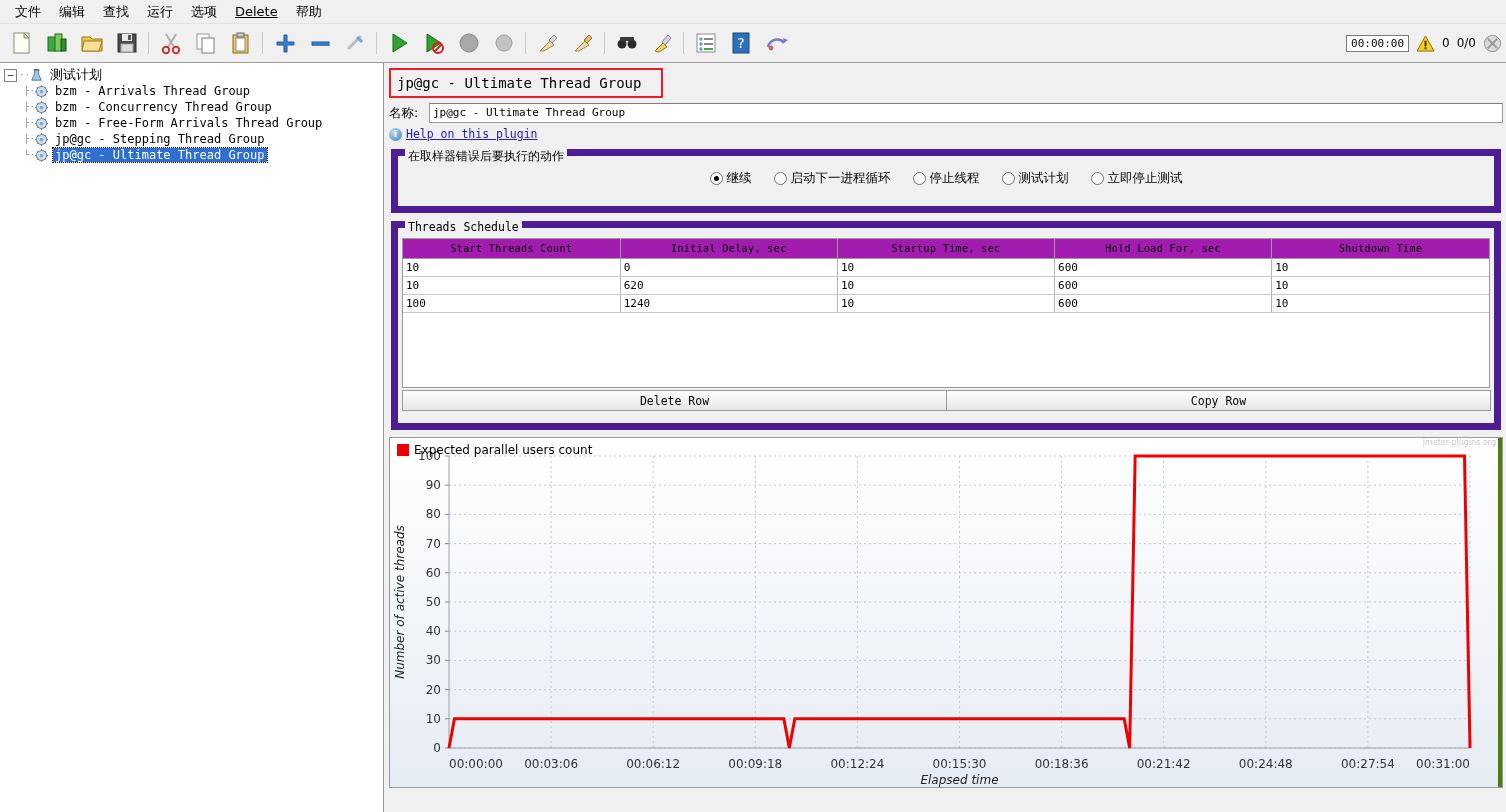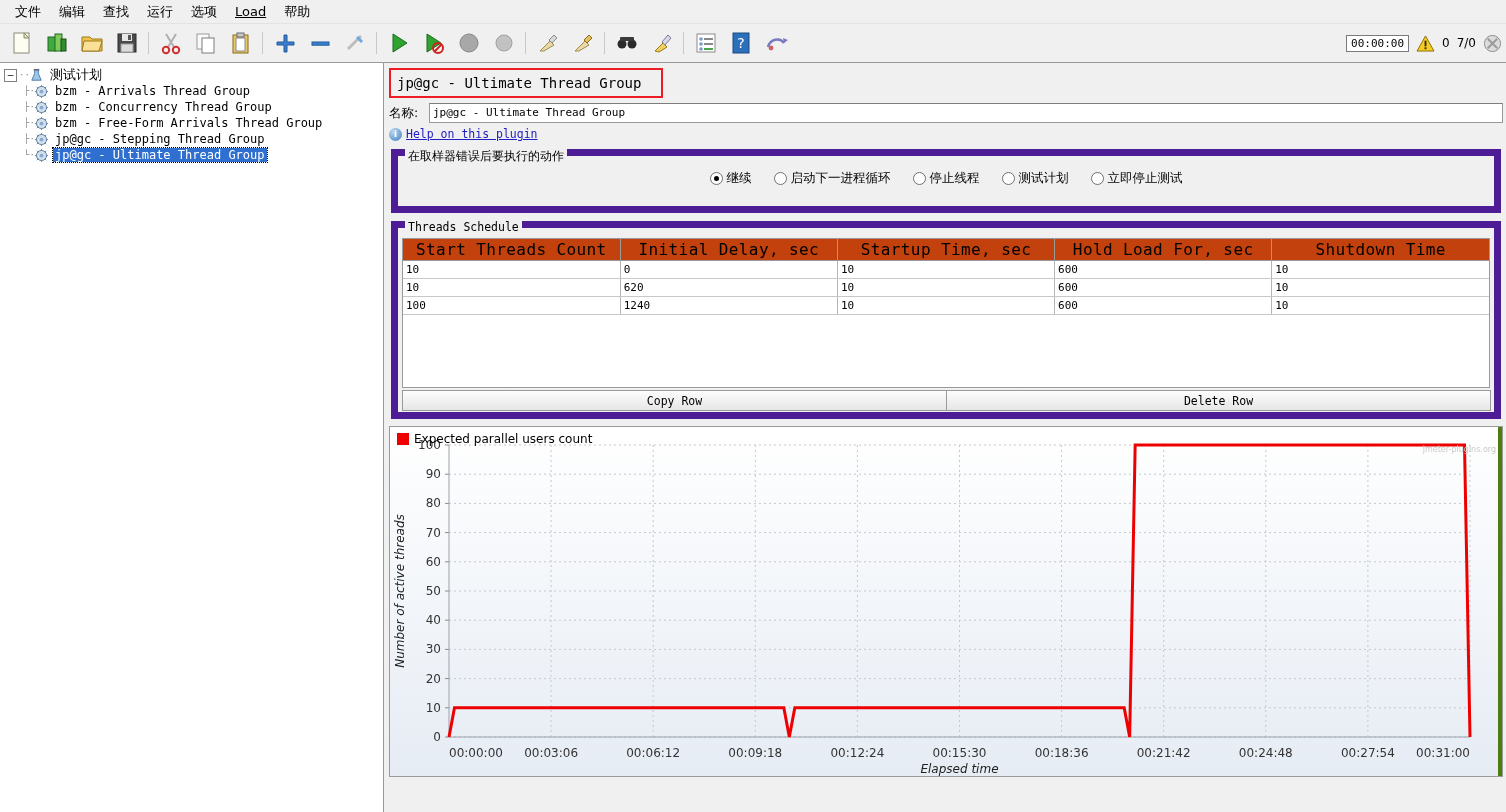--- a/index.html
+++ b/index.html
@@ -95,22 +95,22 @@
   .radio .dot{
     width:11px;height:11px;border-radius:50%;border:1px solid #707070;
     background:#fff;margin-right:4px;display:inline-flex;align-items:center;justify-content:center;
   }
   .radio .dot.on::after{content:"";width:5px;height:5px;border-radius:50%;background:#000;display:block;}
 
   
   .tblwrap{border:1px solid #9a9a9a;background:#fff;height:148px;overflow:hidden;}
   table.sched{border-collapse:collapse;width:100%;table-layout:fixed;}
   table.sched th{
-    background:#c2410c;border-right:1px solid #9a9a9a;border-bottom:1px solid #9a9a9a;
-    font-weight:normal;font-family:"DejaVu Sans Mono", monospace;font-size:16px;
+    background:#a21caf;border-right:1px solid #9a9a9a;border-bottom:1px solid #9a9a9a;
+    font-weight:normal;font-family:"DejaVu Sans Mono", monospace;font-size:10px;
     height:17px;letter-spacing:.4px;
   }
   table.sched td{
     border-right:1px solid #b5b5b5;border-bottom:1px solid #c8c8c8;
     height:15px;font-family:"DejaVu Sans Mono", monospace;font-size:11px;
     padding-left:3px;background:#fff;
   }
   .btnrow{display:flex;margin-top:2px;}
   .rowbtn{
     flex:1;border:1px solid #9a9a9a;background:linear-gradient(#fdfdfd,#e6e6e6);
@@ -119,36 +119,36 @@
   }
 
   
   .chartbox{
     margin-top:7px;border:1px solid #9a9a9a;background:#4d7c0f;
     height:349px;position:relative;overflow:hidden;
   }
   .legend{position:absolute;left:7px;top:5px;display:flex;align-items:center;gap:5px;z-index:4;}
   .legend .swatch{width:12px;height:12px;background:#ee0000;display:block;}
   .legend .ltext{font-size:12px;font-family:"DejaVu Sans", sans-serif;}
-  .watermark{position:absolute;right:6px;top:18px;font-size:8px;color:#c9c9c9;
+  .watermark{position:absolute;right:6px;top:0;font-size:8px;color:#c9c9c9;
     font-family:"DejaVu Sans", sans-serif;z-index:4;}
   .chart-svg{position:absolute;left:0;top:0;}
 </style>
 </head>
 <body>
 
 <div class="app">
 
   <div class="menubar">
     <div class="menu-item">文件</div>
     <div class="menu-item">编辑</div>
     <div class="menu-item">查找</div>
     <div class="menu-item">运行</div>
     <div class="menu-item">选项</div>
-    <div class="menu-item"><u>Load</u></div>
+    <div class="menu-item"><u>Delete</u></div>
     <div class="menu-item">帮助</div>
   </div>
 
   <div class="toolbar">
     <div class="tb-btn">
       <svg width="24" height="24" viewBox="0 0 24 24">
           <rect x="4" y="2" width="15" height="20" fill="#fdfdf2" stroke="#8a8a7a"></rect>
           <path d="M14 2 L19 7 L14 7 Z" fill="#e8e49a" stroke="#8a8a7a"></path>
         </svg>
     </div>
@@ -288,21 +288,21 @@
     </div>
 
     <div class="tb-right">
       <div class="timerbox">00:00:00</div>
       <svg width="19" height="17" viewBox="0 0 20 18">
         <path d="M10 1 L19 17 L1 17 Z" fill="#f5cc24" stroke="#8a6a00" stroke-width="1"></path>
         <rect x="9" y="6" width="2" height="6" fill="#3a3000"></rect>
           <rect x="9" y="13" width="2" height="2" fill="#3a3000"></rect>
       </svg>
       <span class="warn-count">0</span>
-      <span class="err-count">7/0</span>
+      <span class="err-count">0/0</span>
       <svg width="19" height="19" viewBox="0 0 20 20">
         <circle cx="10" cy="10" r="8.5" fill="#dcdcdc" stroke="#8a8a8a"></circle>
         <path d="M5 5 L15 15 M15 5 L5 15" stroke="#9a9a9a" stroke-width="2"></path>
       </svg>
     </div>
   </div>
 
   <div class="main">
 
     <div class="tree-pane">
@@ -403,21 +403,21 @@
             <span class="dot"></span>
             <span>测试计划</span>
           </label>
           <label class="radio">
             <span class="dot"></span>
             <span>立即停止测试</span>
           </label>
         </div>
       </fieldset>
 
-      <fieldset class="groupbox mono" style="padding:10px 4px 1px 4px;">
+      <fieldset class="groupbox mono" style="padding:10px 4px 12px 4px;">
         <legend>Threads Schedule</legend>
         <div class="tblwrap">
           <table class="sched">
             <thead>
               <tr>
                 <th>Start Threads Count</th>
                 <th>Initial Delay, sec</th>
                 <th>Startup Time, sec</th>
                 <th>Hold Load For, sec</th>
                 <th style="border-right:none;">Shutdown Time</th>
@@ -443,22 +443,22 @@
                 <td>1240</td>
                 <td>10</td>
                 <td>600</td>
                 <td style="border-right:none;">10</td>
               </tr>
             </tbody>
           </table>
         </div>
 
         <div class="btnrow">
+          <div class="rowbtn">Delete Row</div>
           <div class="rowbtn">Copy Row</div>
-          <div class="rowbtn">Delete Row</div>
         </div>
       </fieldset>
 
       <div class="chartbox">
         <div class="legend">
           <span class="swatch"></span>
           <span class="ltext">Expected parallel users count</span>
         </div>
         <div class="watermark">jmeter-plugins.org</div>
         <svg class="chart-svg" id="chart-svg" width="1108" height="349">

